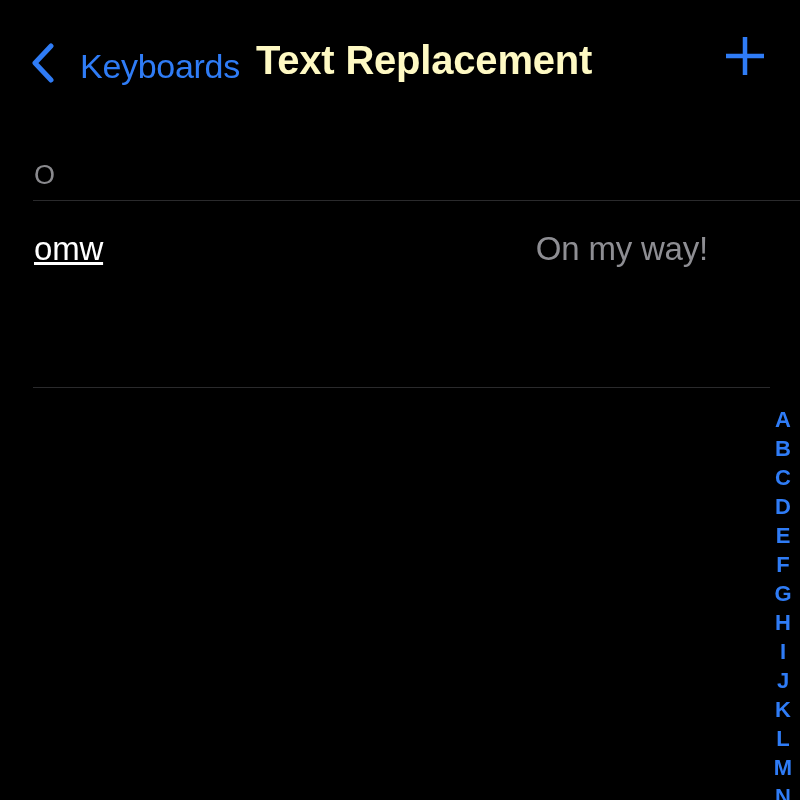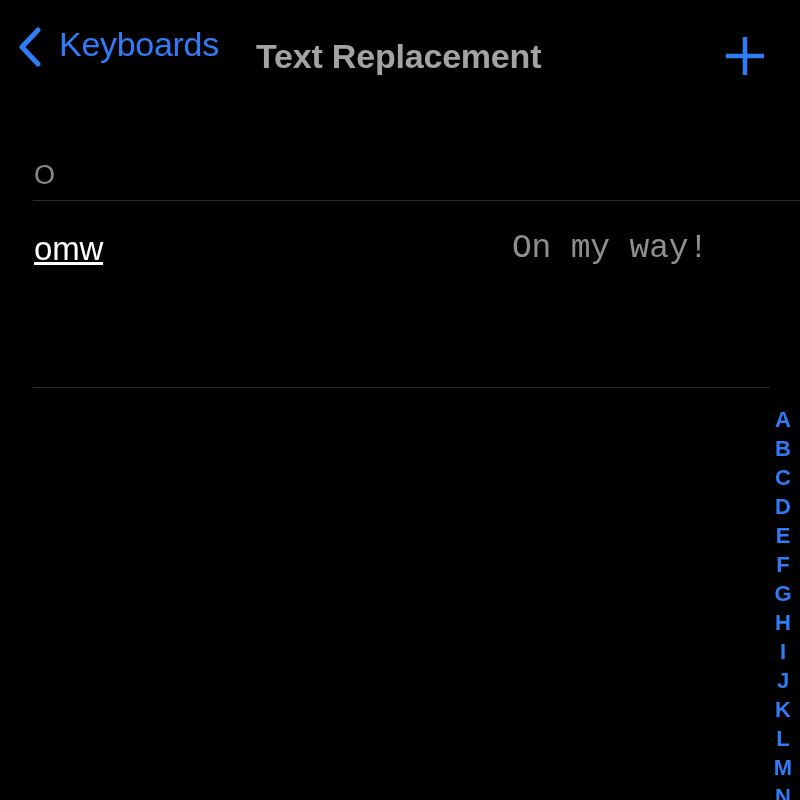--- a/index.html
+++ b/index.html
@@ -21,26 +21,26 @@
     position: absolute;
     top: 0;
     left: 0;
     width: 800px;
     height: 110px;
     background: #000000;
   }
 
   .back-button {
     position: absolute;
-    left: 17px;
+    left: 30px;
     top: 27px;
     height: 56px;
     display: flex;
-    align-items: flex-start;
-    gap: 16px;
+    align-items: flex-end;
+    gap: 24px;
     cursor: pointer;
   }
 
   .chevron-left {
     width: 26px;
     height: 40px;
     display: block;
     flex: 0 0 auto;
   }
 
@@ -49,22 +49,22 @@
     font-size: 34px;
     letter-spacing: -0.3px;
     line-height: 1;
     white-space: nowrap;
   }
 
   .nav-title {
     position: absolute;
     left: 256px;
     top: 34px;
-    color: #a3a3a3;
-    font-size: 34px;
+    color: #fef9c3;
+    font-size: 40px;
     font-weight: bold;
     letter-spacing: -0.2px;
     line-height: 1.3;
     white-space: nowrap;
   }
 
   .add-button {
     position: absolute;
     left: 722px;
     top: 33px;
@@ -130,21 +130,20 @@
   }
   .row-phrase {
     position: absolute;
     right: 92px;
     top: 32px;
     color: #8e8e93;
     font-size: 33px;
     line-height: 1;
     letter-spacing: -0.2px;
     white-space: nowrap;
-    font-family: Liberation Mono, monospace;
   }
 
   
   .section-index {
     position: absolute;
     top: 405px;
     right: 0;
     width: 34px;
     height: 395px;
     display: flex;

